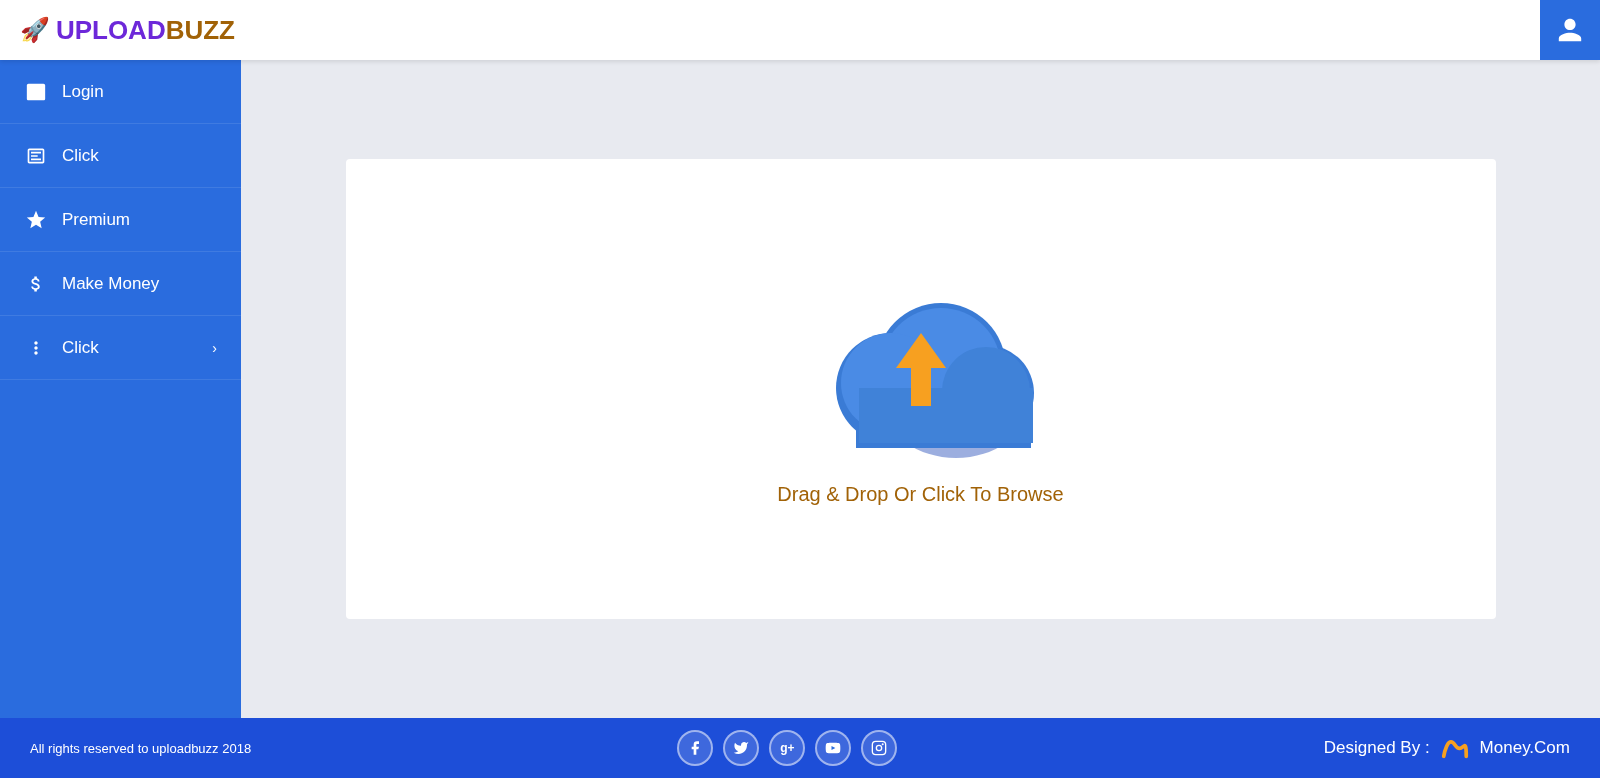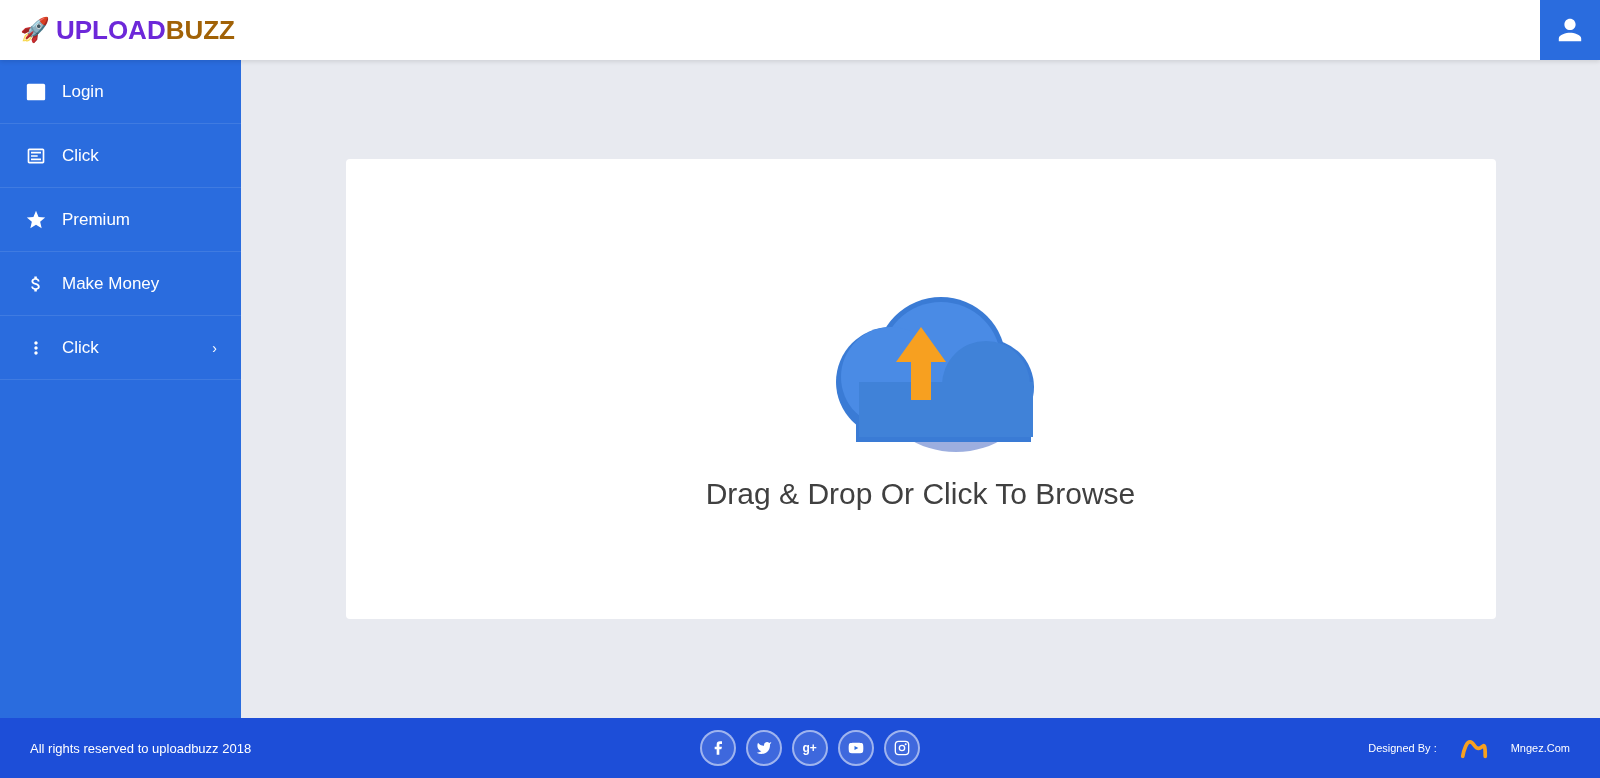--- a/index.html
+++ b/index.html
@@ -107,22 +107,22 @@
       justify-content: center;
       cursor: pointer;
     }
     .cloud-icon {
       width: 240px;
       height: 190px;
       position: relative;
       margin-bottom: 20px;
     }
     .upload-text {
-      font-size: 30px;
-      color: #404040;
+      font-size: 20px;
+      color: #a16207;
       font-weight: 500;
     }
 
     
     .footer {
       background: #1d4ed8;
       height: 60px;
       display: flex;
       align-items: center;
       justify-content: space-between;
@@ -142,23 +142,23 @@
       align-items: center;
       justify-content: center;
       color: #fff;
       font-size: 14px;
       cursor: pointer;
       text-decoration: none;
     }
     .footer-designed {
       display: flex;
       align-items: center;
-      gap: 22px;
+      gap: 10px;
       color: #fff;
-      font-size: 11px;
+      font-size: 17px;
     }
     .footer-designed .mngez-logo {
       color: #f7a020;
       font-size: 22px;
       font-weight: bold;
     }
   </style>
 </head>
 <body>
 
@@ -293,15 +293,15 @@
     </a>
   </div>
 
   <div class="footer-designed">
     <span>Designed By :</span>
     <span class="mngez-logo" style="color:#f7a020;">
       <svg width="30" height="30" viewBox="0 0 40 40">
         <path d="M5 35 C5 35 10 5 20 20 C30 35 35 5 35 35" stroke="#f7a020" stroke-width="5" fill="none" stroke-linecap="round"></path>
       </svg>
     </span>
-    <span>Mngez.Com</span>
+    <span>Money.Com</span>
   </div>
 </footer>
 
 </body></html>

